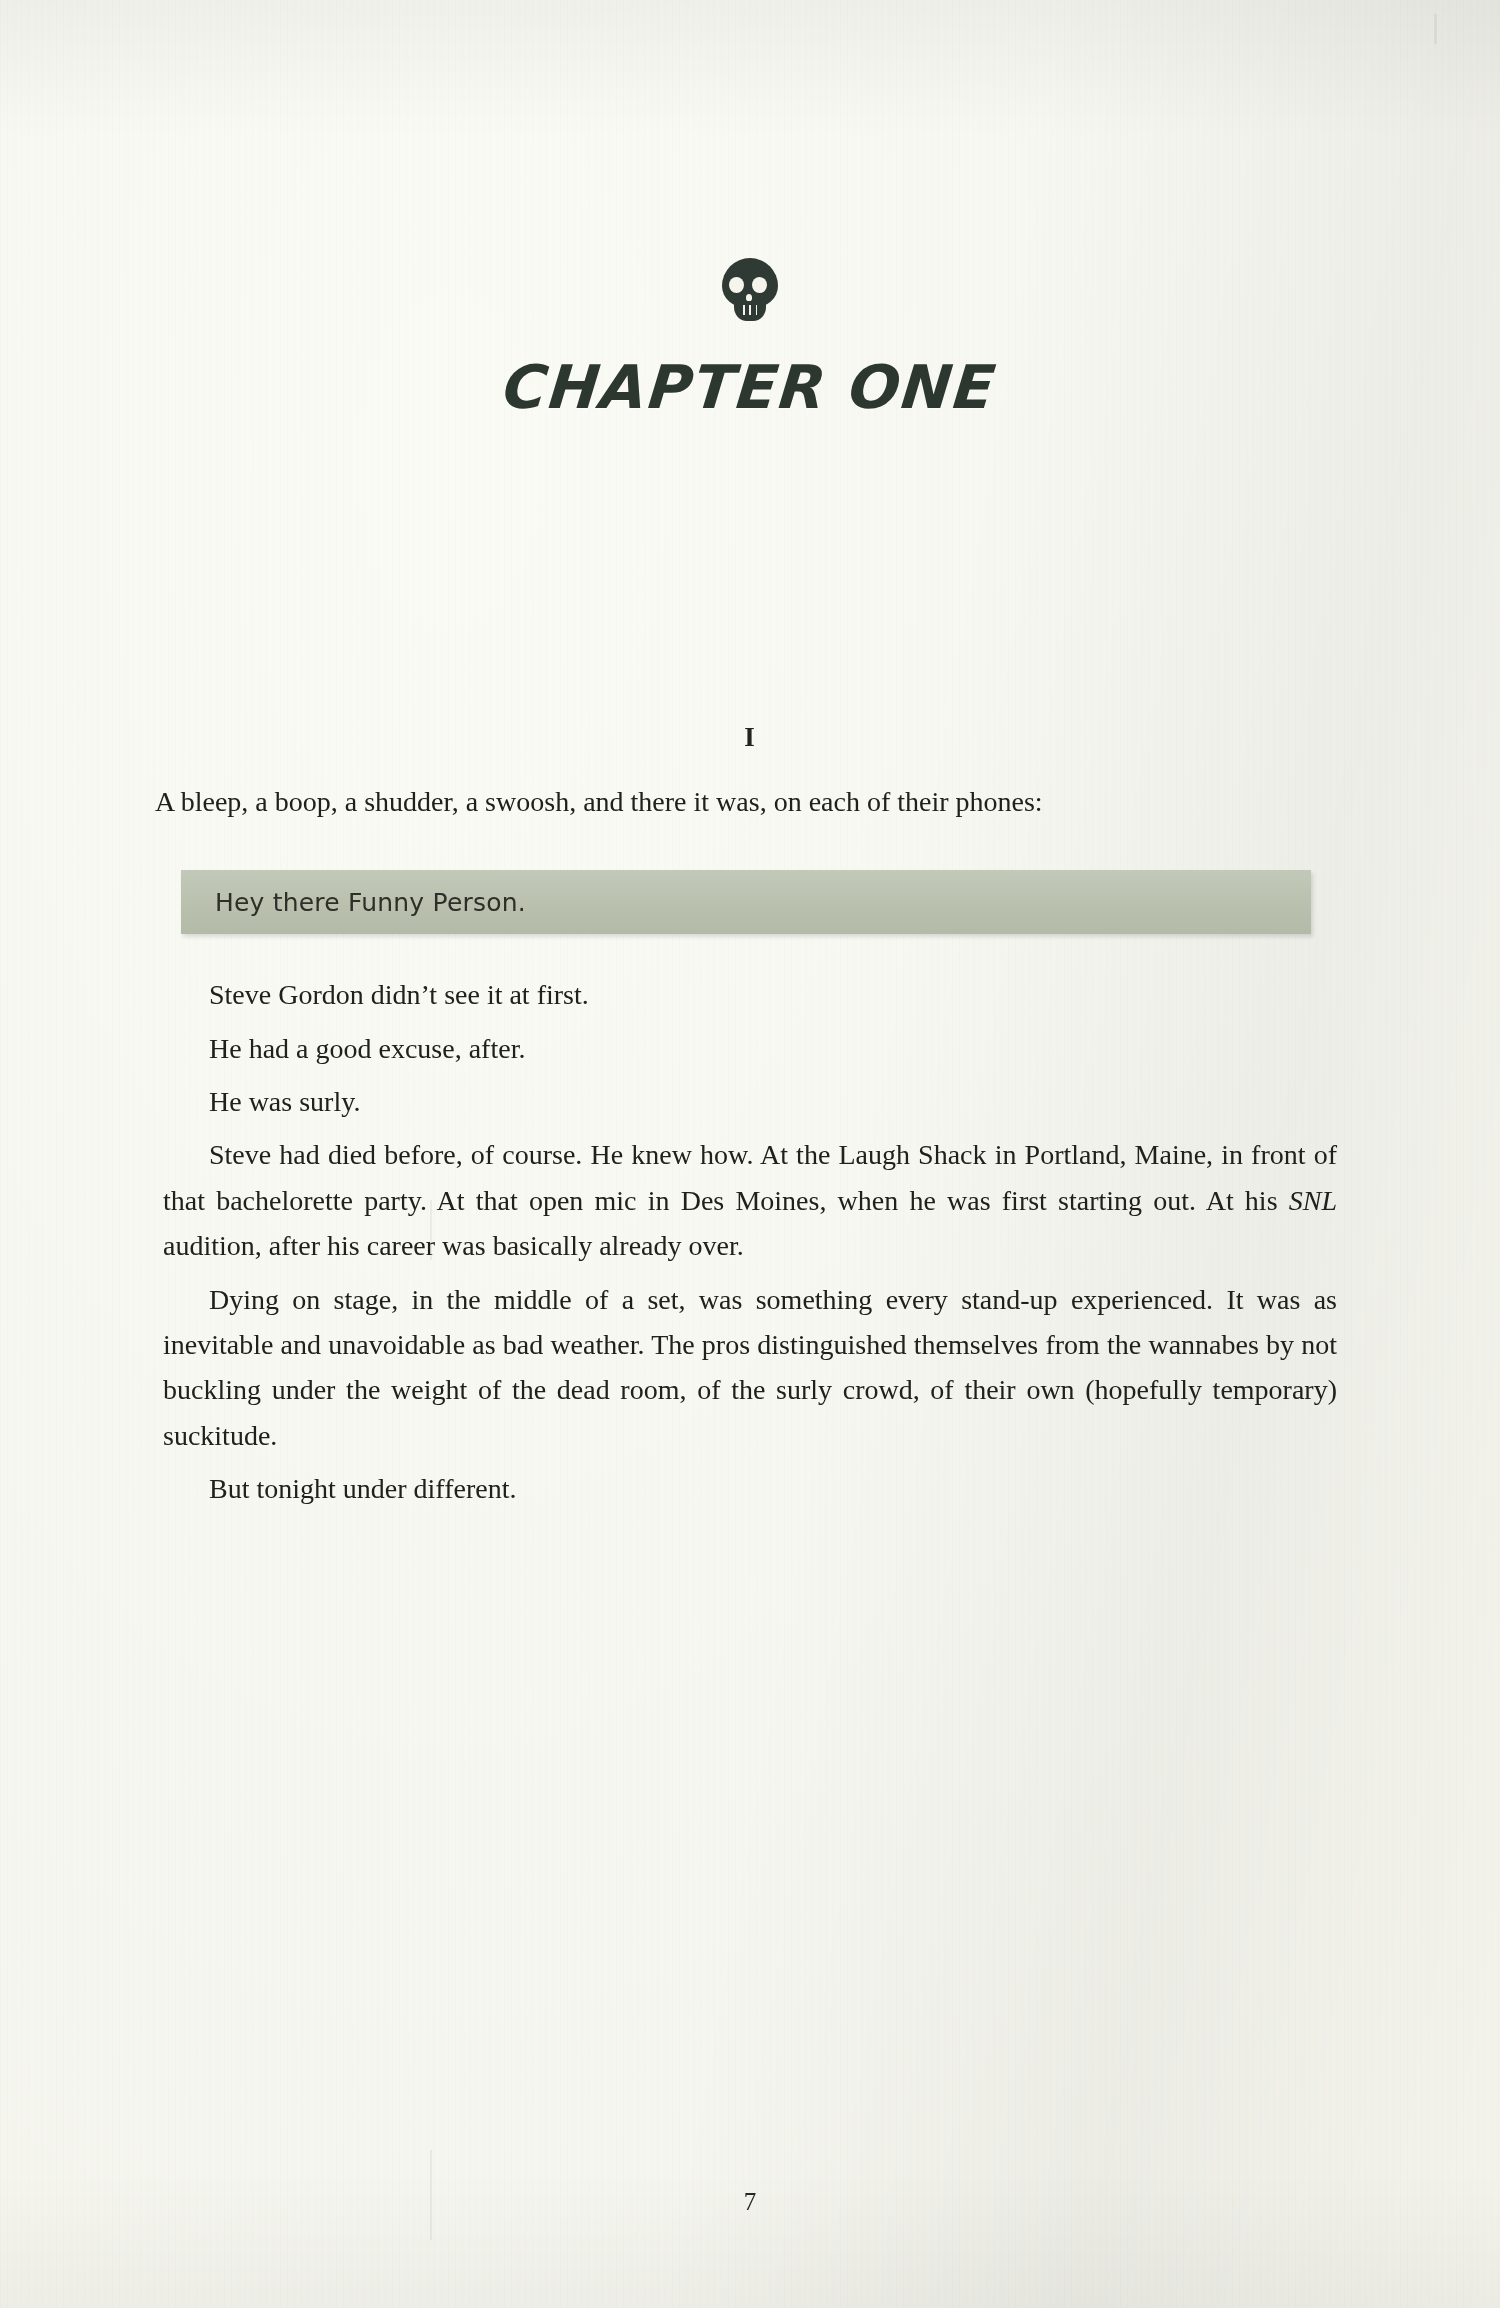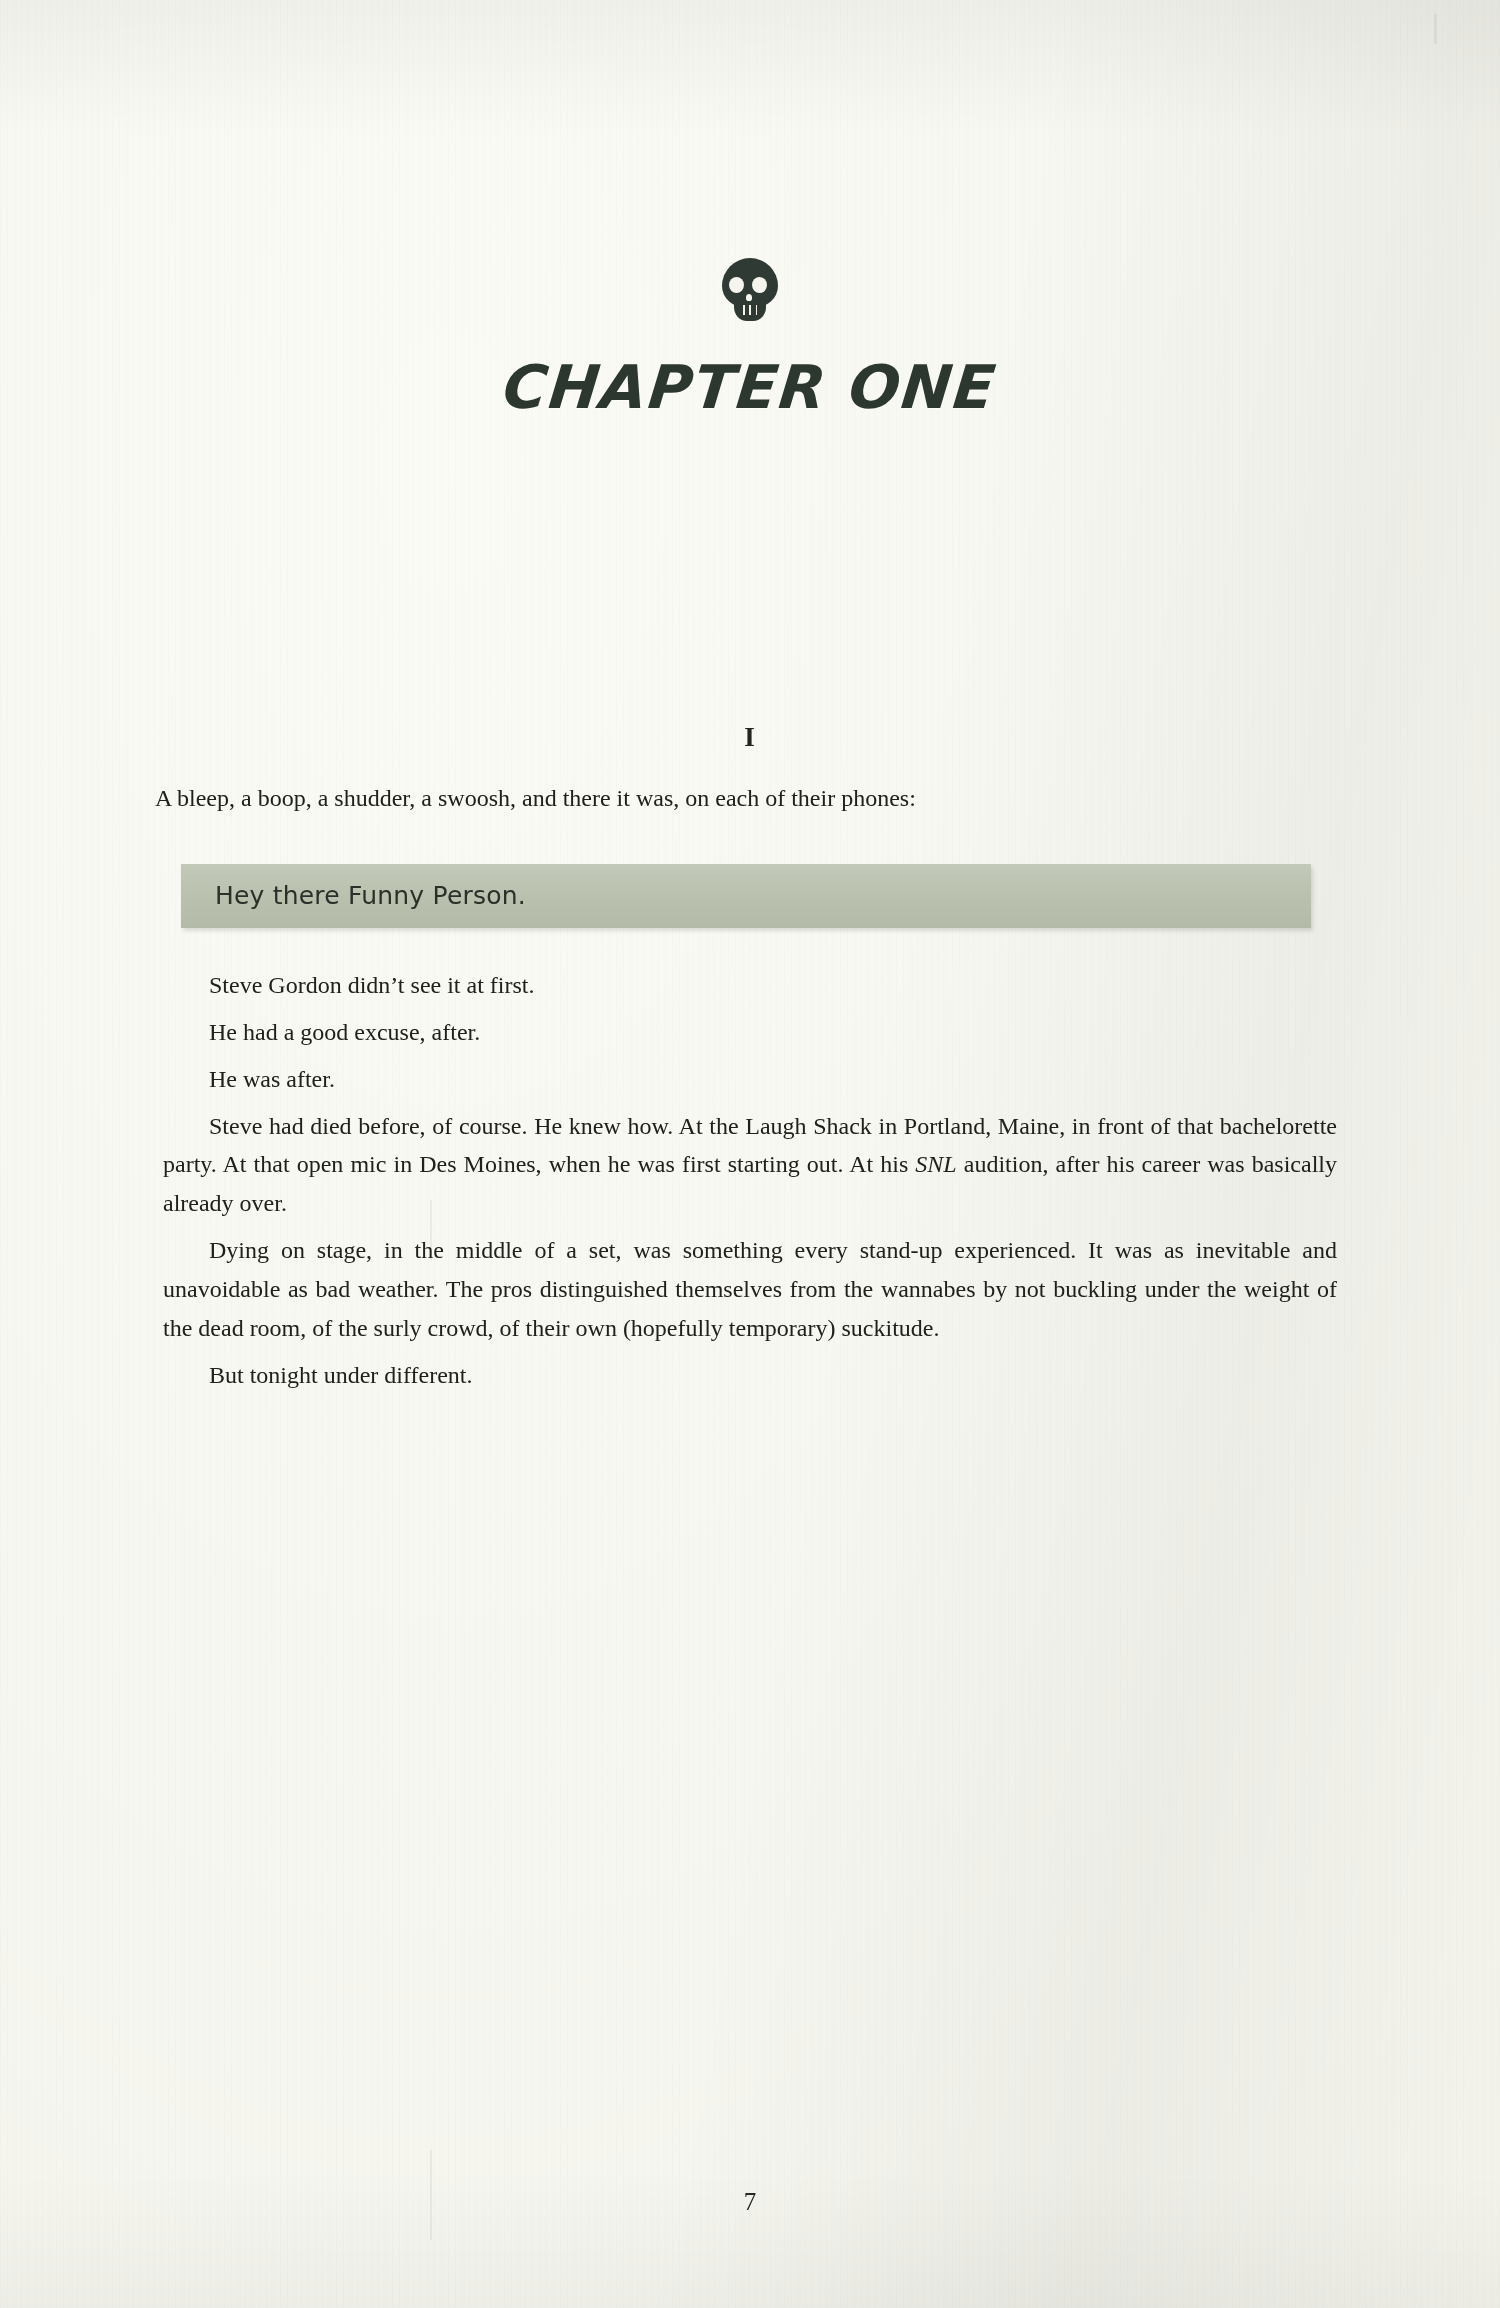--- a/index.html
+++ b/index.html
@@ -141,21 +141,21 @@
     font-weight: 700;
     font-size: 27px;
     color: #24241f;
     margin-top: 302px;
     margin-bottom: 26px;
     letter-spacing: 1px;
   }
 
   
   p.body {
-    font-size: 24px;
+    font-size: 28px;
     line-height: 1.62;
     text-align: justify;
     margin: 0;
     color: #20201c;
     hyphens: none;
   }
   p.body.first {
     text-indent: 0;
   }
   p.body.indent {
@@ -240,21 +240,21 @@
 
     <p class="body first">A bleep, a boop, a shudder, a swoosh, and there it was, on each of their phones:</p>
 
     <div class="message-block">
       <span class="msg-text">Hey there Funny Person.</span>
     </div>
 
     <div class="tight-lines">
       <p class="body indent">Steve Gordon didn’t see it at first.</p>
       <p class="body indent">He had a good excuse, after.</p>
-      <p class="body indent">He was after.</p>
+      <p class="body indent">He was surly.</p>
       <p class="body indent">Steve had died before, of course. He knew how. At the Laugh Shack in Portland, Maine, in front of that bachelorette party. At that open mic in Des Moines, when he was first starting out. At his <span class="italic">SNL</span> audition, after his career was basically already over.</p>
       <p class="body indent">Dying on stage, in the middle of a set, was something every stand-up experienced. It was as inevitable and unavoidable as bad weather. The pros distinguished themselves from the wannabes by not buckling under the weight of the dead room, of the surly crowd, of their own (hopefully temporary) suckitude.</p>
       <p class="body indent">But tonight under different.</p>
     </div>
 
   </div>
 
   <div class="folio">7</div>
 
 </div>

